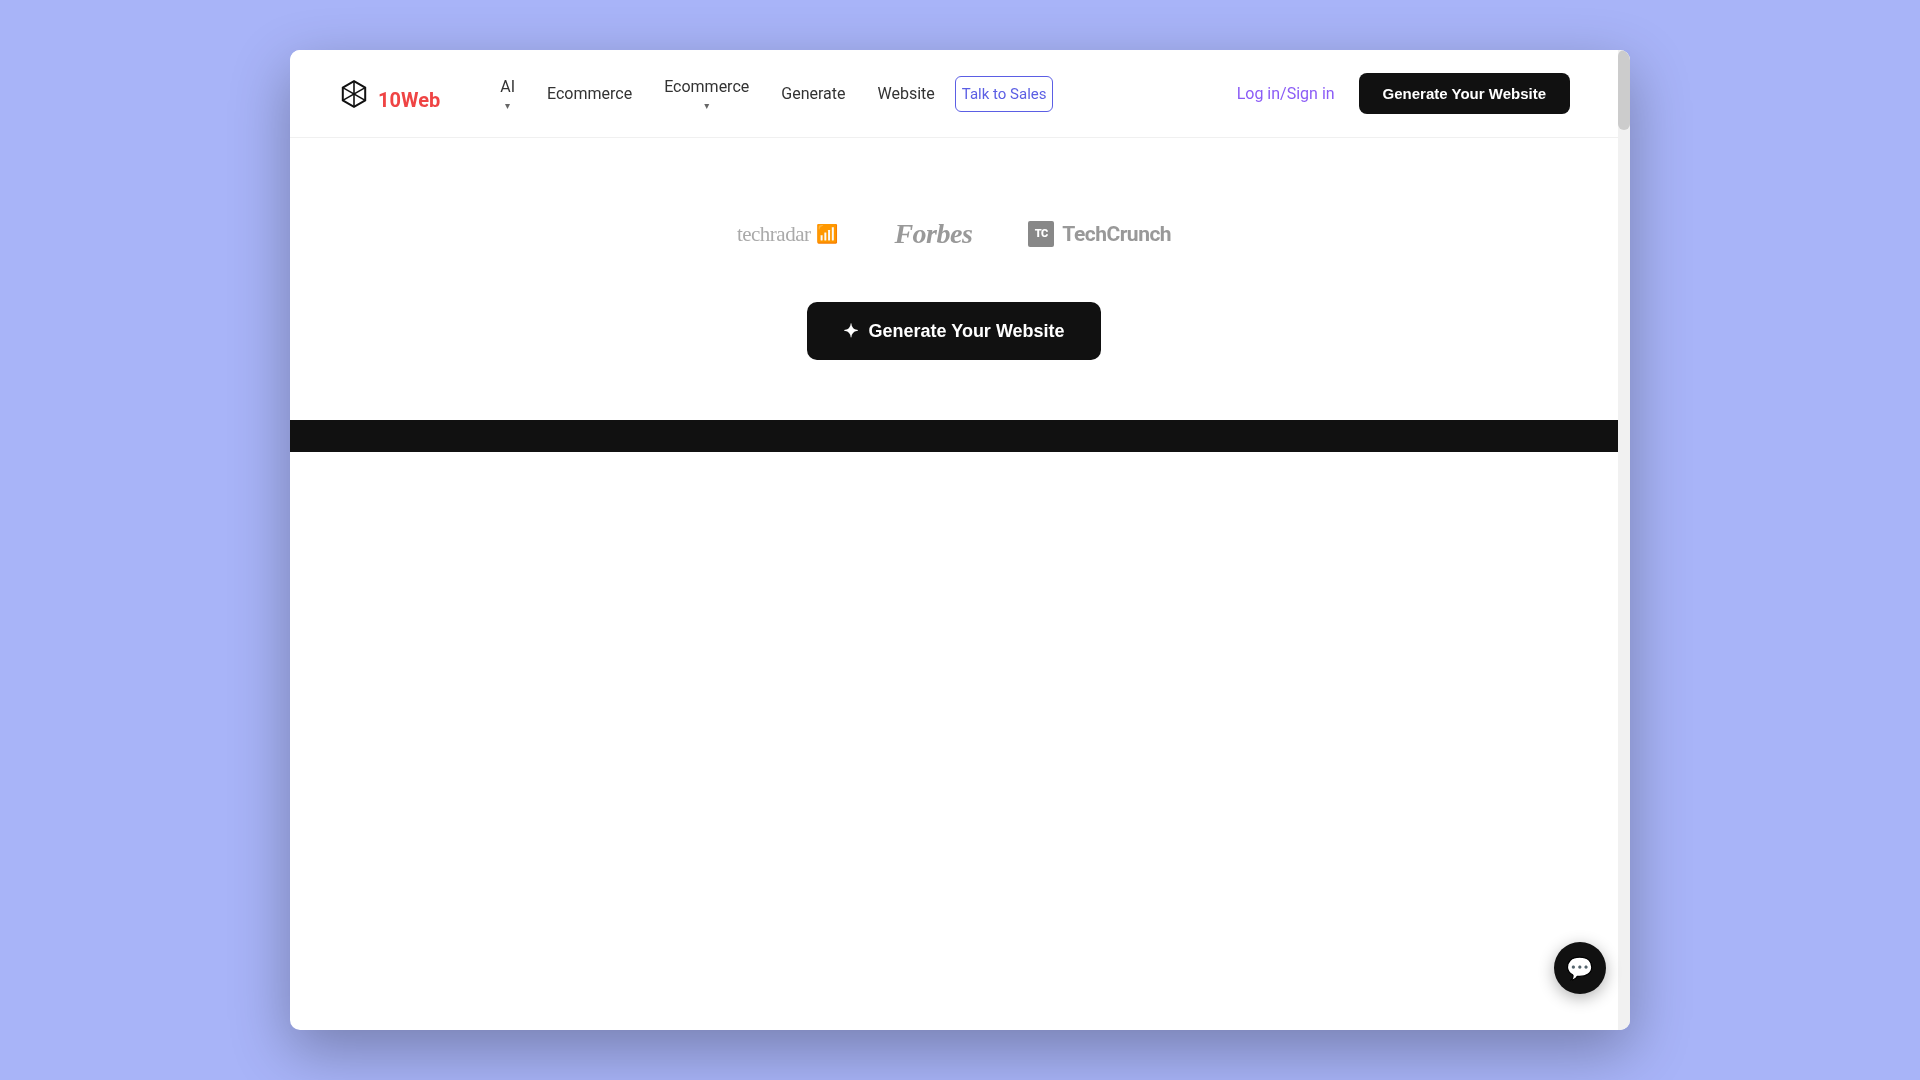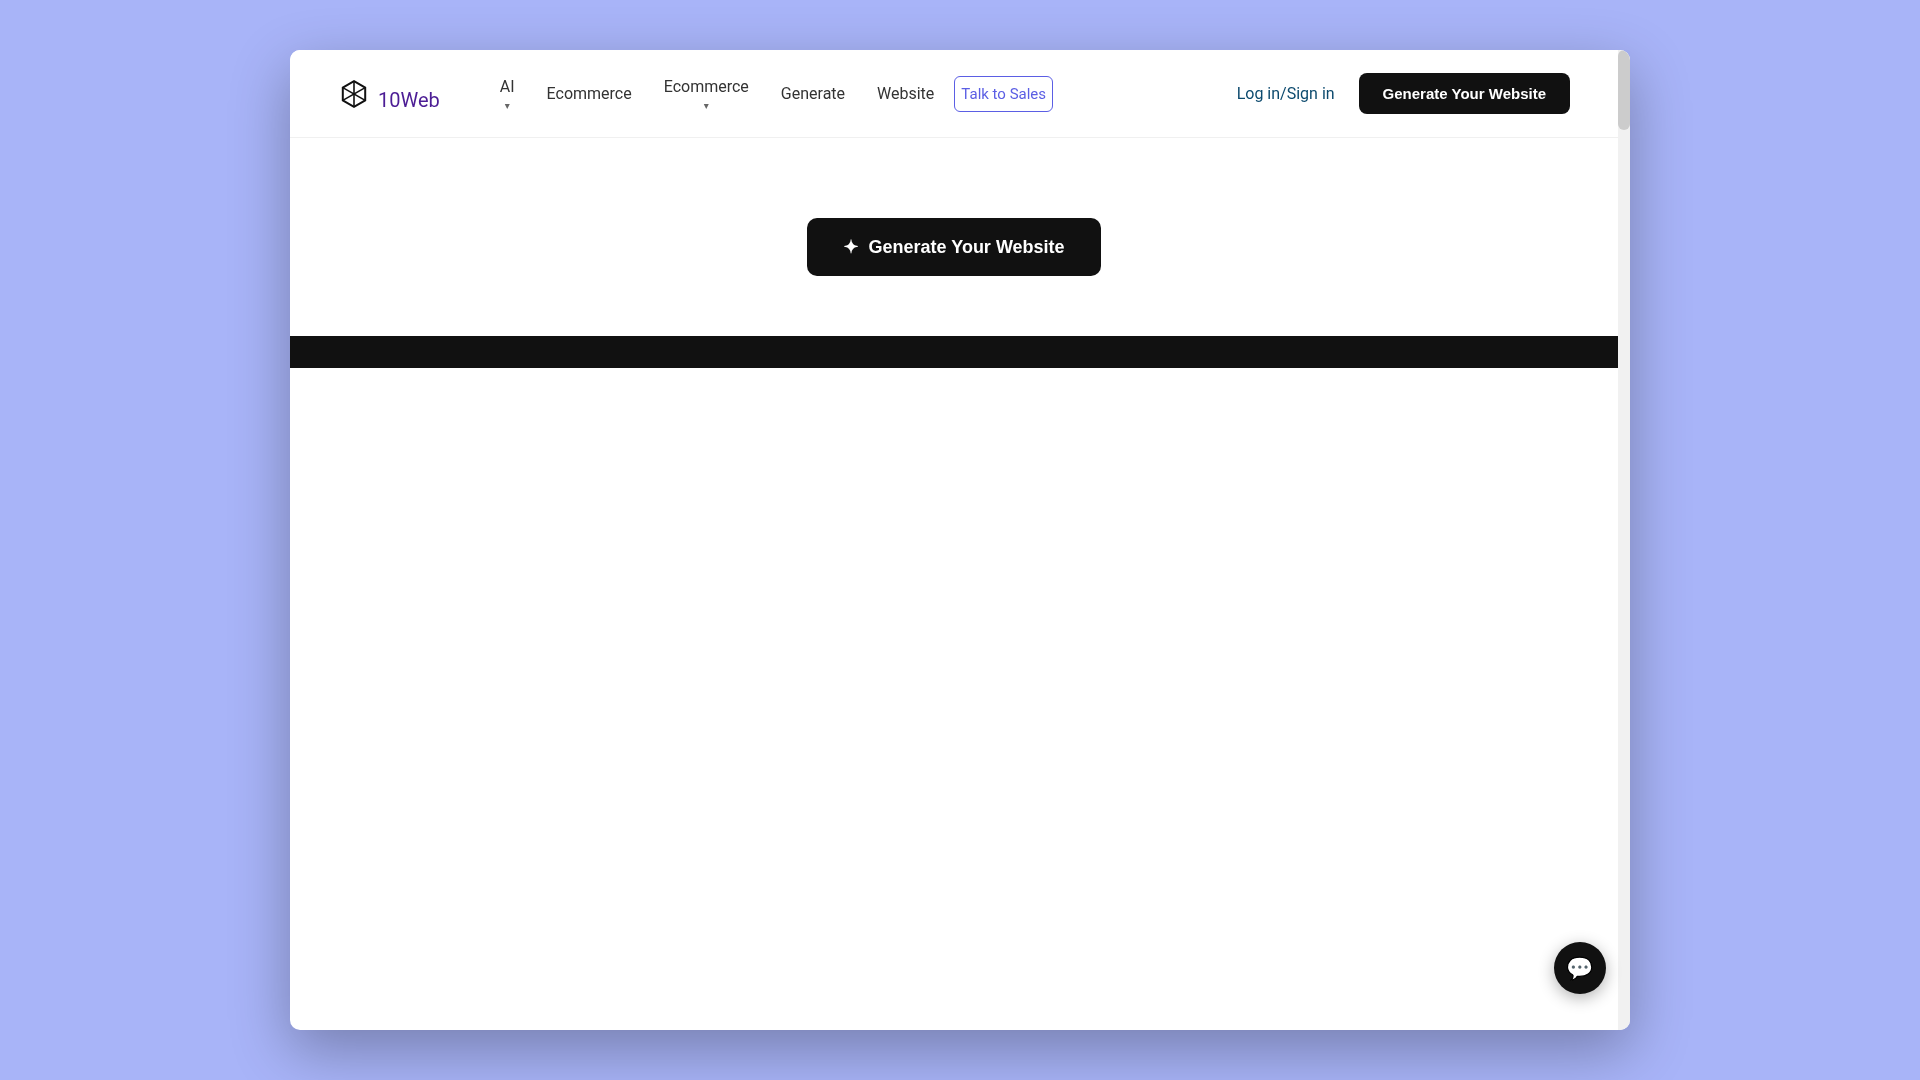--- a/index.html
+++ b/index.html
@@ -78,22 +78,22 @@
       text-decoration: none;
     }
 
     .logo-icon {
       width: 32px;
       height: 32px;
     }
 
     .logo-text {
       font-size: 20px;
-      font-weight: 400;
-      color: #4c1d95;
+      font-weight: 700;
+      color: #ef4444;
       margin-top: 13px;
     }
 
     .nav-links {
       display: flex;
       align-items: center;
       gap: 8px;
       flex: 1;
     }
 
@@ -127,21 +127,21 @@
 
     .nav-right {
       display: flex;
       align-items: center;
       gap: 24px;
       margin-left: auto;
     }
 
     .nav-login {
       font-size: 16px;
-      color: #0c4a6e;
+      color: #8b5cf6;
       text-decoration: none;
       cursor: pointer;
     }
 
     .btn-generate-nav {
       background: #111;
       color: #fff;
       border: none;
       border-radius: 8px;
       padding: 12px 24px;
@@ -329,20 +329,33 @@
 
         <div class="nav-right">
           <a class="nav-login" href="#">Log in/Sign in</a>
           <button class="btn-generate-nav">Generate Your Website</button>
         </div>
       </nav>
 
       <section class="hero">
 
 
+        <div class="logos-row">
+          <div class="logo-brand techradar">
+            <span>techradar</span>
+              <span class="wifi-symbol">📶</span>
+          </div>
+          <div class="logo-brand forbes">
+            <span>Forbes</span>
+          </div>
+          <div class="logo-brand techcrunch">
+            <span class="techcrunch-icon">TC</span>
+            <span>TechCrunch</span>
+          </div>
+        </div>
 
         <button class="btn-generate-hero">
           <span class="sparkle-icon">✦</span>
           <span>Generate Your Website</span>
         </button>
       </section>
 
       <div class="footer-bar"></div>
     </div>
 

